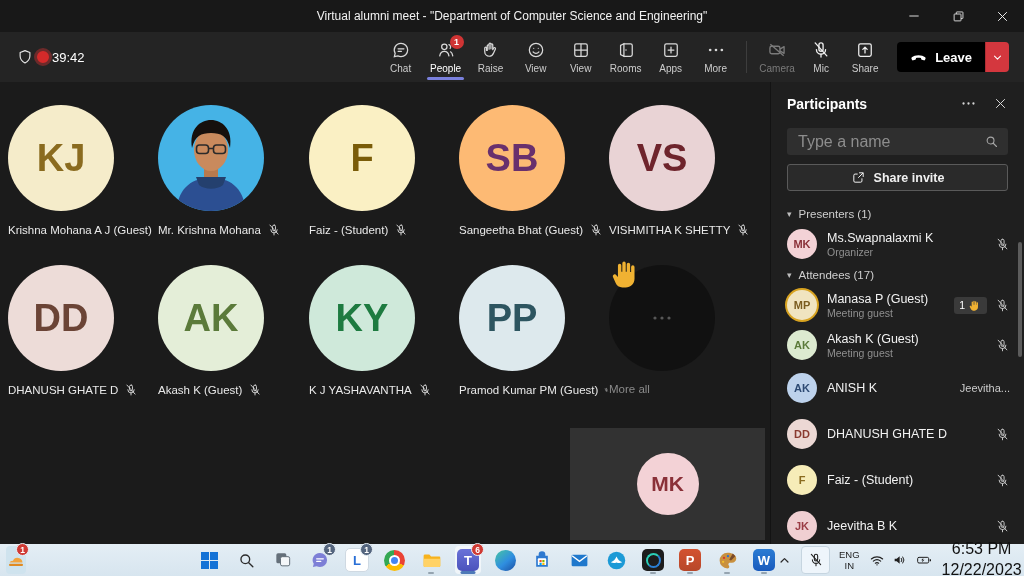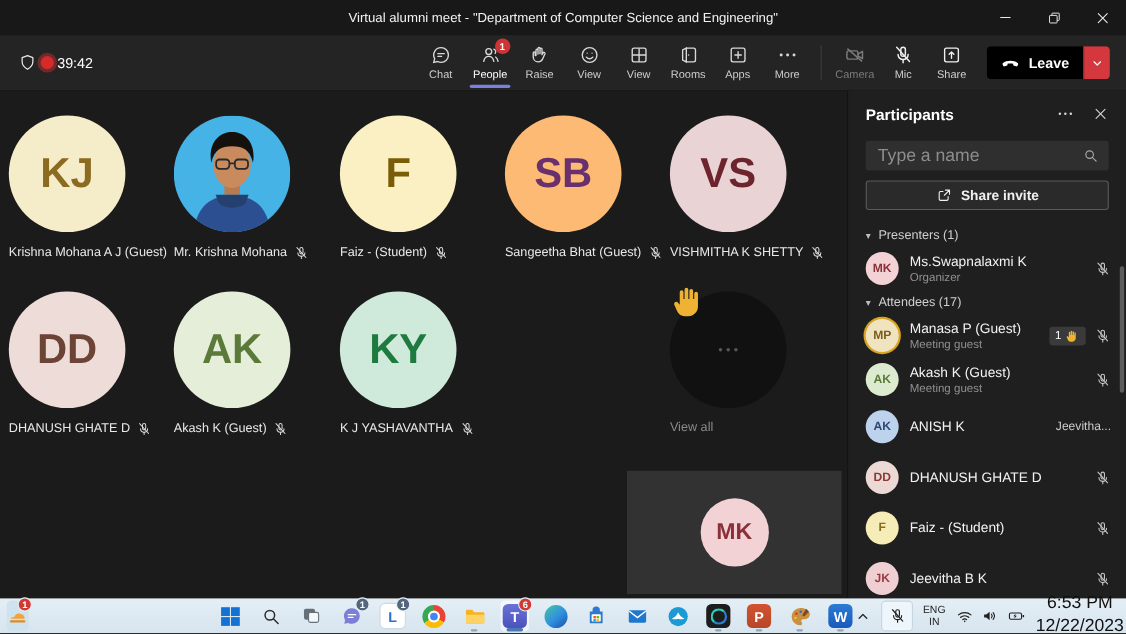--- a/index.html
+++ b/index.html
@@ -465,32 +465,43 @@
           <span>KY</span>
         </div>
       <div class="nm">
           <span>K J YASHAVANTHA</span>
           <svg class="ic" width="14" height="14">
             <use href="#i-mic-off"></use>
           </svg>
         </div>
     </div>
 
+    <div class="tile" style="left:459px;top:183px">
+      <div class="av" style="background: rgb(221, 233, 237); color: rgb(45, 85, 96);">
+          <span>PP</span>
+        </div>
+      <div class="nm">
+          <span>Pramod Kumar PM (Guest)</span>
+          <svg class="ic" width="14" height="14">
+            <use href="#i-mic-off"></use>
+          </svg>
+        </div>
+    </div>
 
     <div class="tile" style="left:609px;top:183px">
       <div class="ov-circle">
         <svg class="ic" width="24" height="24">
             <use href="#i-dots"></use>
           </svg>
         <svg class="ic ov-hand" width="34" height="34">
             <use href="#i-hand-fill"></use>
           </svg>
       </div>
       <div class="nm ov-label">
-          <span>View all</span>
+          <span>More all</span>
         </div>
     </div>
 
     <div class="self-tile">
       <div class="self-av" style="background: rgb(243, 210, 214); color: rgb(138, 48, 56);">
           <span>MK</span>
         </div>
     </div>
   </div>
 

